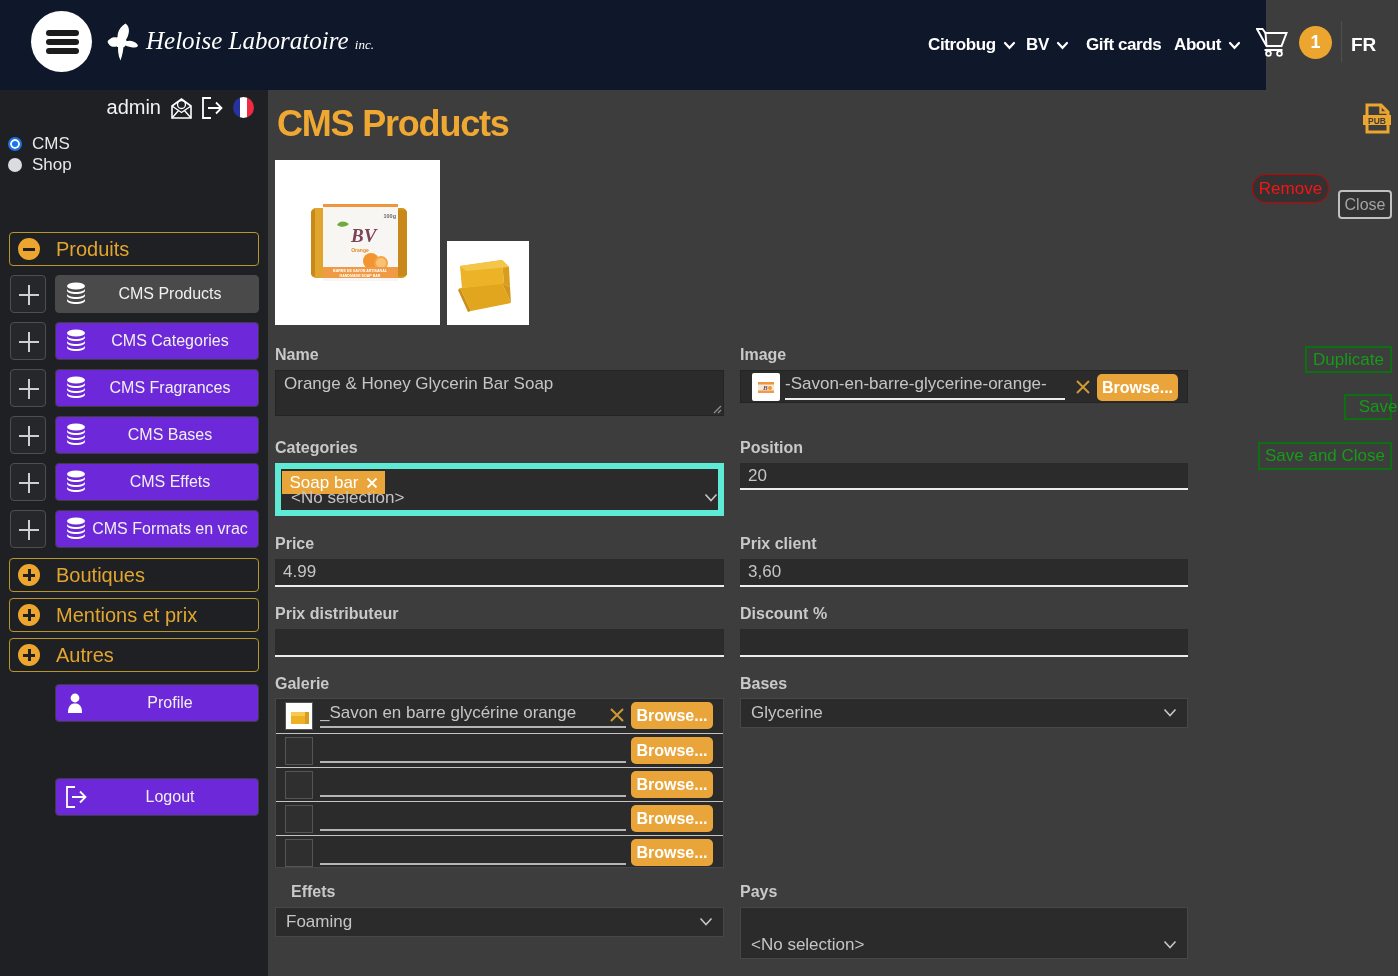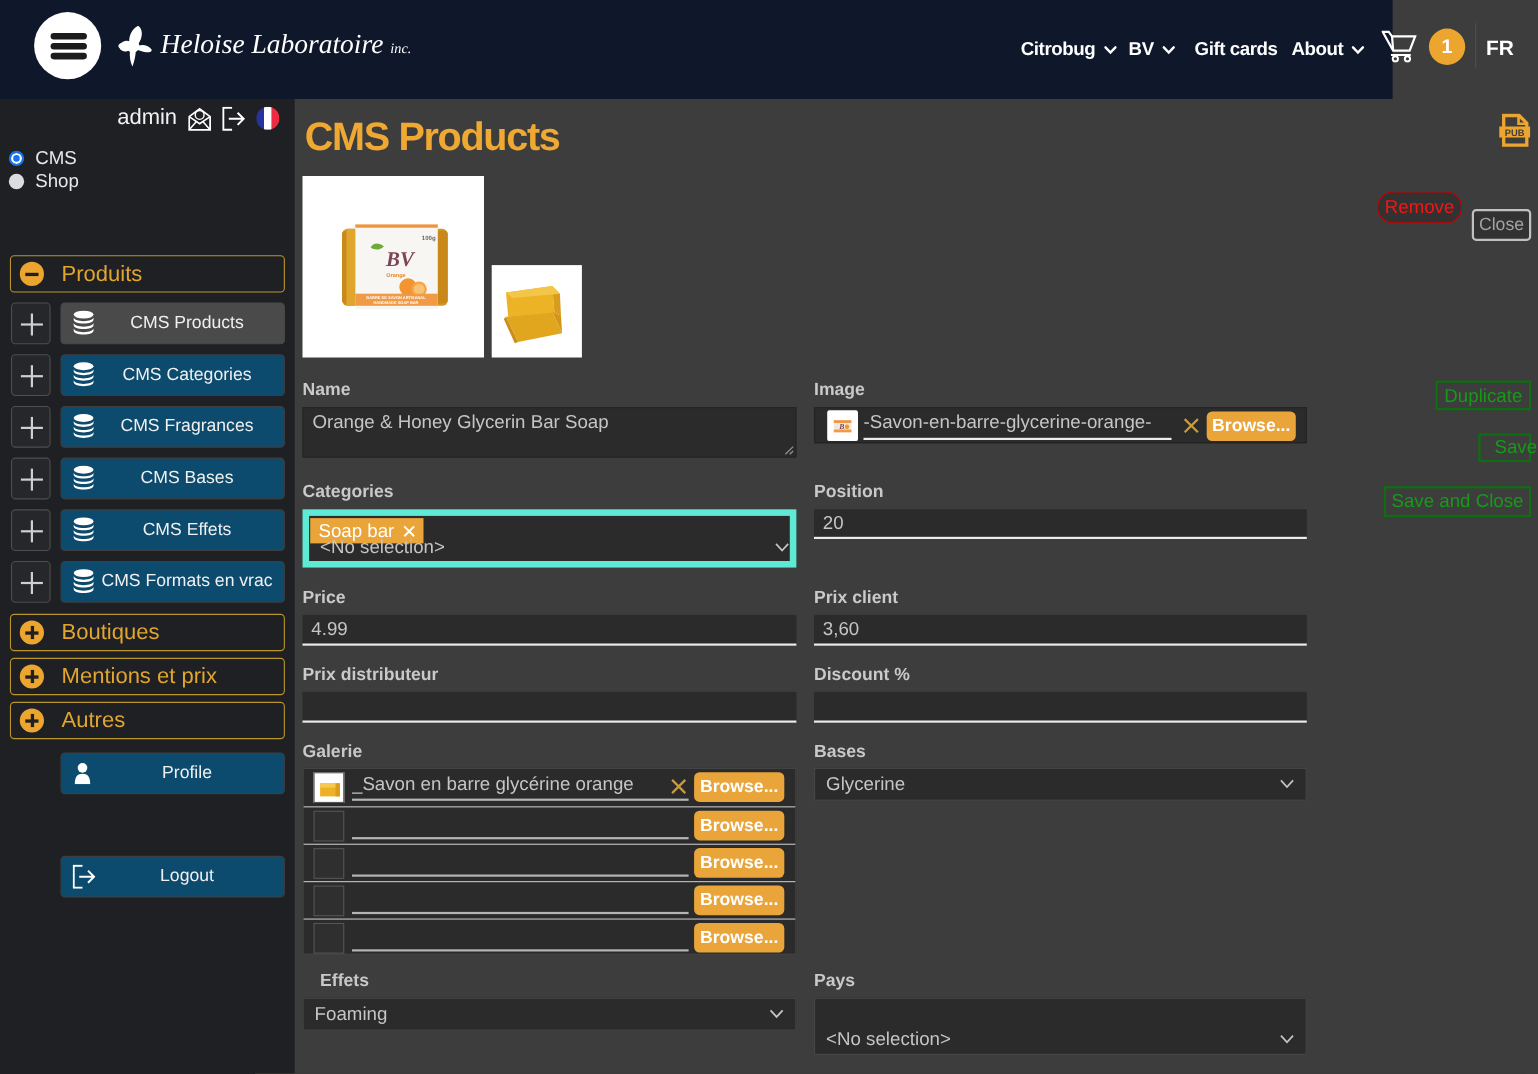--- a/index.html
+++ b/index.html
@@ -26,21 +26,21 @@
 .radio { width:14px; height:14px; border-radius:50%; }
 .radio.sel { background:#1a73e8; border:2px solid #1a73e8; box-shadow:inset 0 0 0 2px #fff; }
 .radio.uns { background:#dadce0; }
 .sbtn { position:absolute; left:9px; width:250px; height:34px; border:1px solid #b9962b; border-radius:4px; background:#1f2023; display:flex; align-items:center; color:#e2a62f; font-size:20px; }
 .sbtn .circ { width:22px; height:22px; border-radius:50%; background:#eca62f; margin-left:8px; margin-right:16px; position:relative; }
 .circ i { position:absolute; left:5px; top:10px; width:12px; height:3px; background:#1f2023; }
 .circ i.v { left:10px; top:5px; width:3px; height:12px; }
 .plusbtn { position:absolute; left:10px; width:36px; height:38px; background:#26272a; border:1px solid #4e4e4e; border-radius:4px; color:#cfcfcf; }
 .plusbtn i { position:absolute; left:8px; top:18px; width:20px; height:2px; background:#cfcfcf; }
 .plusbtn i.v { left:17px; top:9px; width:2px; height:20px; }
-.mrow { position:absolute; left:55px; width:204px; height:38px; background:#0c4a6e; border:1px solid #3e3e3e; border-radius:4px; display:flex; align-items:center; font-size:16px; color:#f0f0f0; }
+.mrow { position:absolute; left:55px; width:204px; height:38px; background:#6d28d9; border:1px solid #3e3e3e; border-radius:4px; display:flex; align-items:center; font-size:16px; color:#f0f0f0; }
 .mrow.sel { background:#4a4a4a; border-color:#4a4a4a; }
 .mrow .txt { position:absolute; left:26px; right:0; text-align:center; }
 .mrow svg { margin-left:10px; z-index:2; }
 
 
 #main { position:absolute; left:268px; top:90px; width:1130px; height:886px; background:#3d3d3d; }
 h1 { position:absolute; left:9px; top:13px; font-size:36px; color:#efa832; letter-spacing:-1.2px; }
 .label { position:absolute; font-size:16px; font-weight:bold; color:#c9c9c9; }
 .tinput { position:absolute; background:#2b2b2b; border-bottom:2px solid #ececec; color:#c5c5c5; font-size:17px; padding:3px 0 0 8px; }
 .selectbox { position:absolute; background:#2b2b2b; border:1px solid #474747; color:#c5c5c5; font-size:17px; display:flex; align-items:center; padding-left:10px; }

